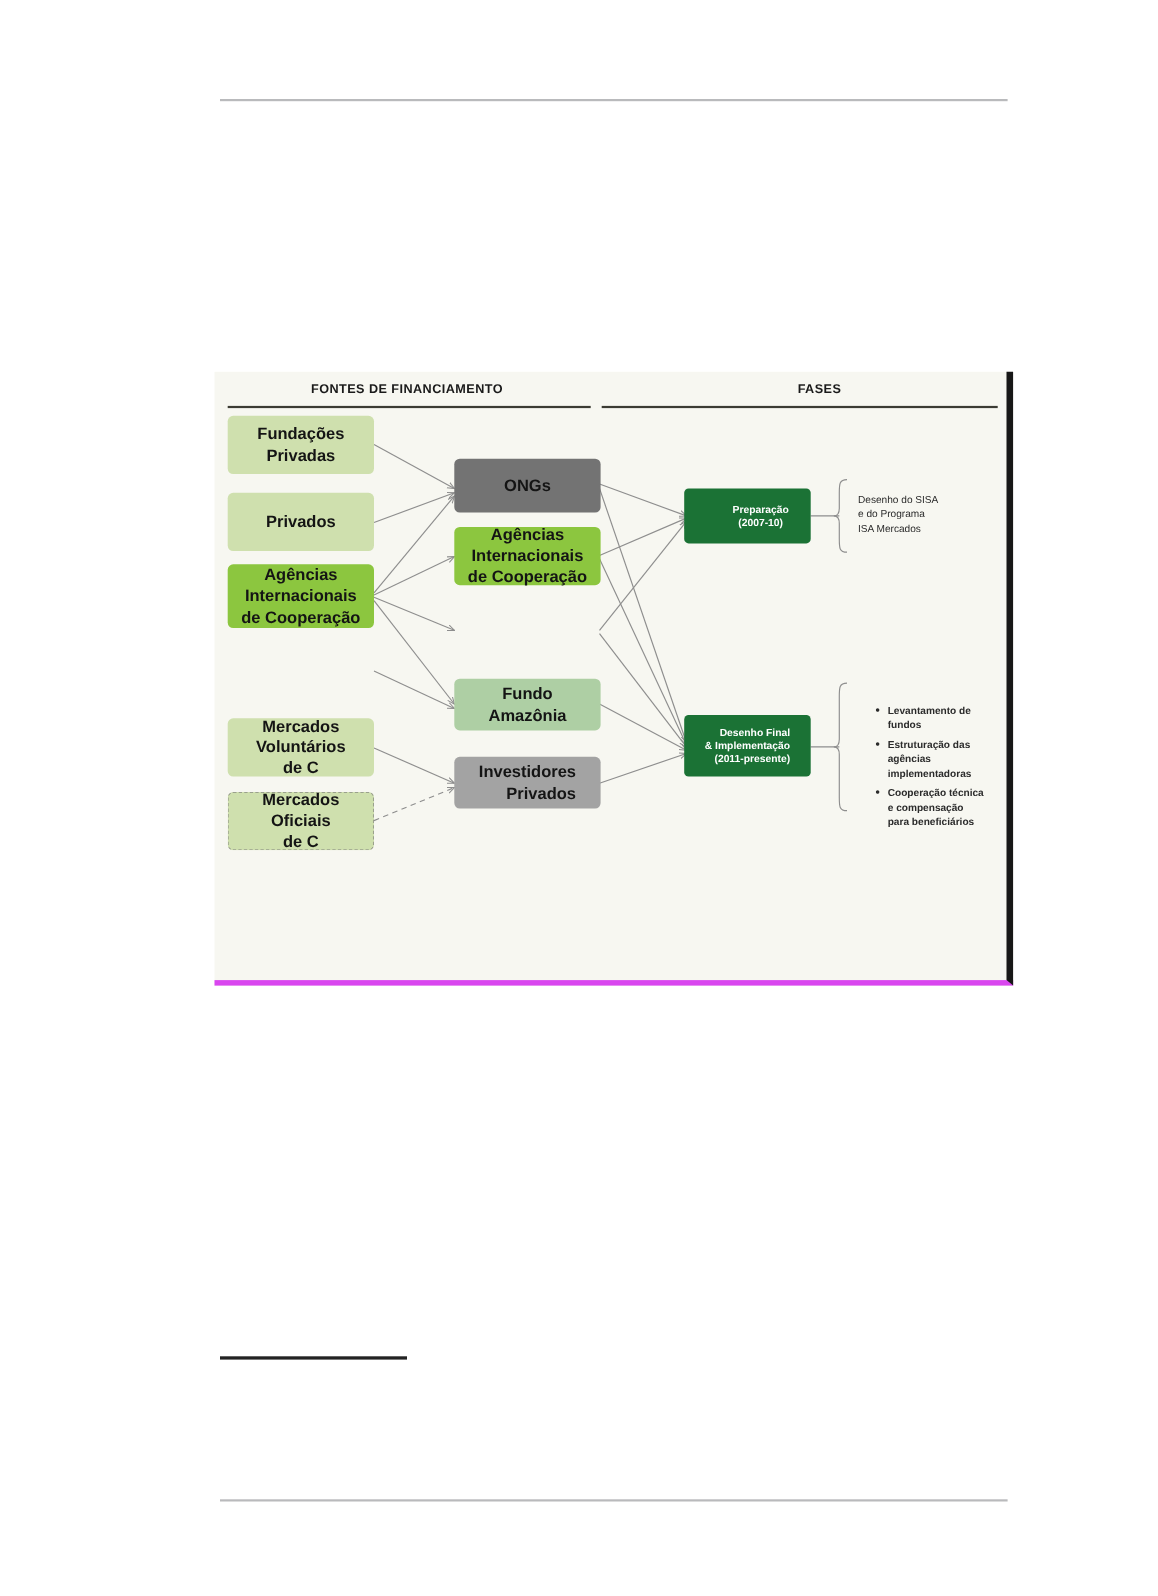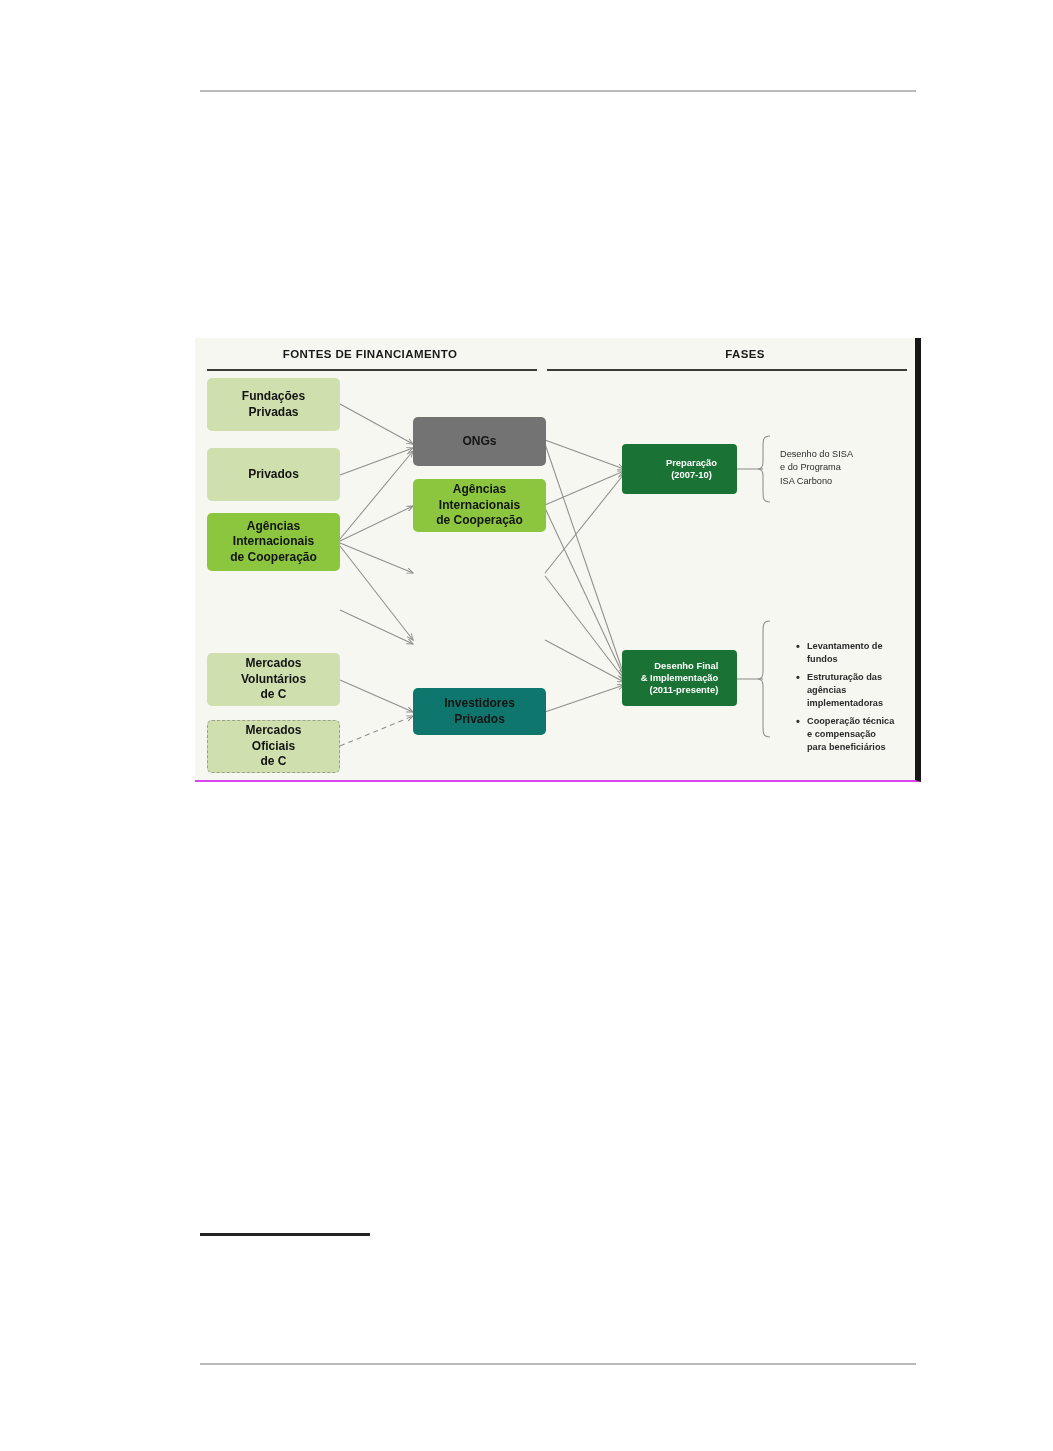--- a/index.html
+++ b/index.html
@@ -34,25 +34,25 @@
     height: 3px;
     background: #232323;
   }
 
   
   #figure {
     position: absolute;
     left: 195px;
     top: 338px;
     width: 726px;
-    height: 444px;
+    height: 558px;
     background: #f7f7f1;
     box-sizing: border-box;
     border-right: 6px solid #171717;
-    border-bottom: 2px solid #d946ef;
+    border-bottom: 5px solid #d946ef;
   }
 
   .fig-inner {
     position: absolute;
     inset: 0;
     overflow: hidden;
   }
 
   
   .col-head {
@@ -72,21 +72,21 @@
 
   
   .node {
     position: absolute;
     box-sizing: border-box;
     border-radius: 5px;
     display: flex;
     align-items: center;
     justify-content: center;
     text-align: center;
-    font-size: 12px;
+    font-size: 15px;
     font-weight: bold;
     line-height: 1.28;
     color: #141414;
     padding: 2px 4px;
   }
   .node.dashed {
     border: 1.6px dashed #9aa08c;
     background: #cfe0ae;
   }
   .node.phase {
@@ -220,41 +220,45 @@
       <span style="white-space:pre-line">ONGs</span>
     </div>
 
     <div class="node" style="left:218px; top:141px; width:133px; height:53px; background:#8cc63f;">
       <span style="white-space:pre-line">Agências
 Internacionais
 de Cooperação</span>
     </div>
 
 
-
-    <div class="node" style="left:218px; top:350px; width:133px; height:47px; background:#0f766e;">
+    <div class="node" style="left:218px; top:279px; width:133px; height:47px; background:#aecfa4;">
+      <span style="white-space:pre-line">Fundo
+Amazônia</span>
+    </div>
+
+    <div class="node" style="left:218px; top:350px; width:133px; height:47px; background:#a3a3a3;text-align:right;">
       <span style="white-space:pre-line">Investidores
 Privados</span>
     </div>
 
     <div class="node phase" style="left:427px; top:106px; width:115px; height:50px; background:#1b7235;padding-left:28px;">
       <span style="white-space:pre-line">Preparação
 (2007-10)</span>
     </div>
 
     <div class="node phase" style="left:427px; top:312px; width:115px; height:56px; background:#1b7235;text-align:right;">
       <span style="white-space:pre-line">Desenho Final
 &amp; Implementação
 (2011-presente)</span>
     </div>
 
     <div class="annot" style="left:585px; top:110px; width:132px;">
       <p style="white-space:pre-line">Desenho do SISA
 e do Programa
-ISA Carbono</p>
+ISA Mercados</p>
     </div>
 
     <div class="annot" style="left:585px; top:286px; width:132px;">
       <ul>
         <li>Levantamento de fundos</li>
         <li>Estruturação das agências implementadoras</li>
         <li>Cooperação técnica e compensação para beneficiários</li>
       </ul>
     </div>
 

